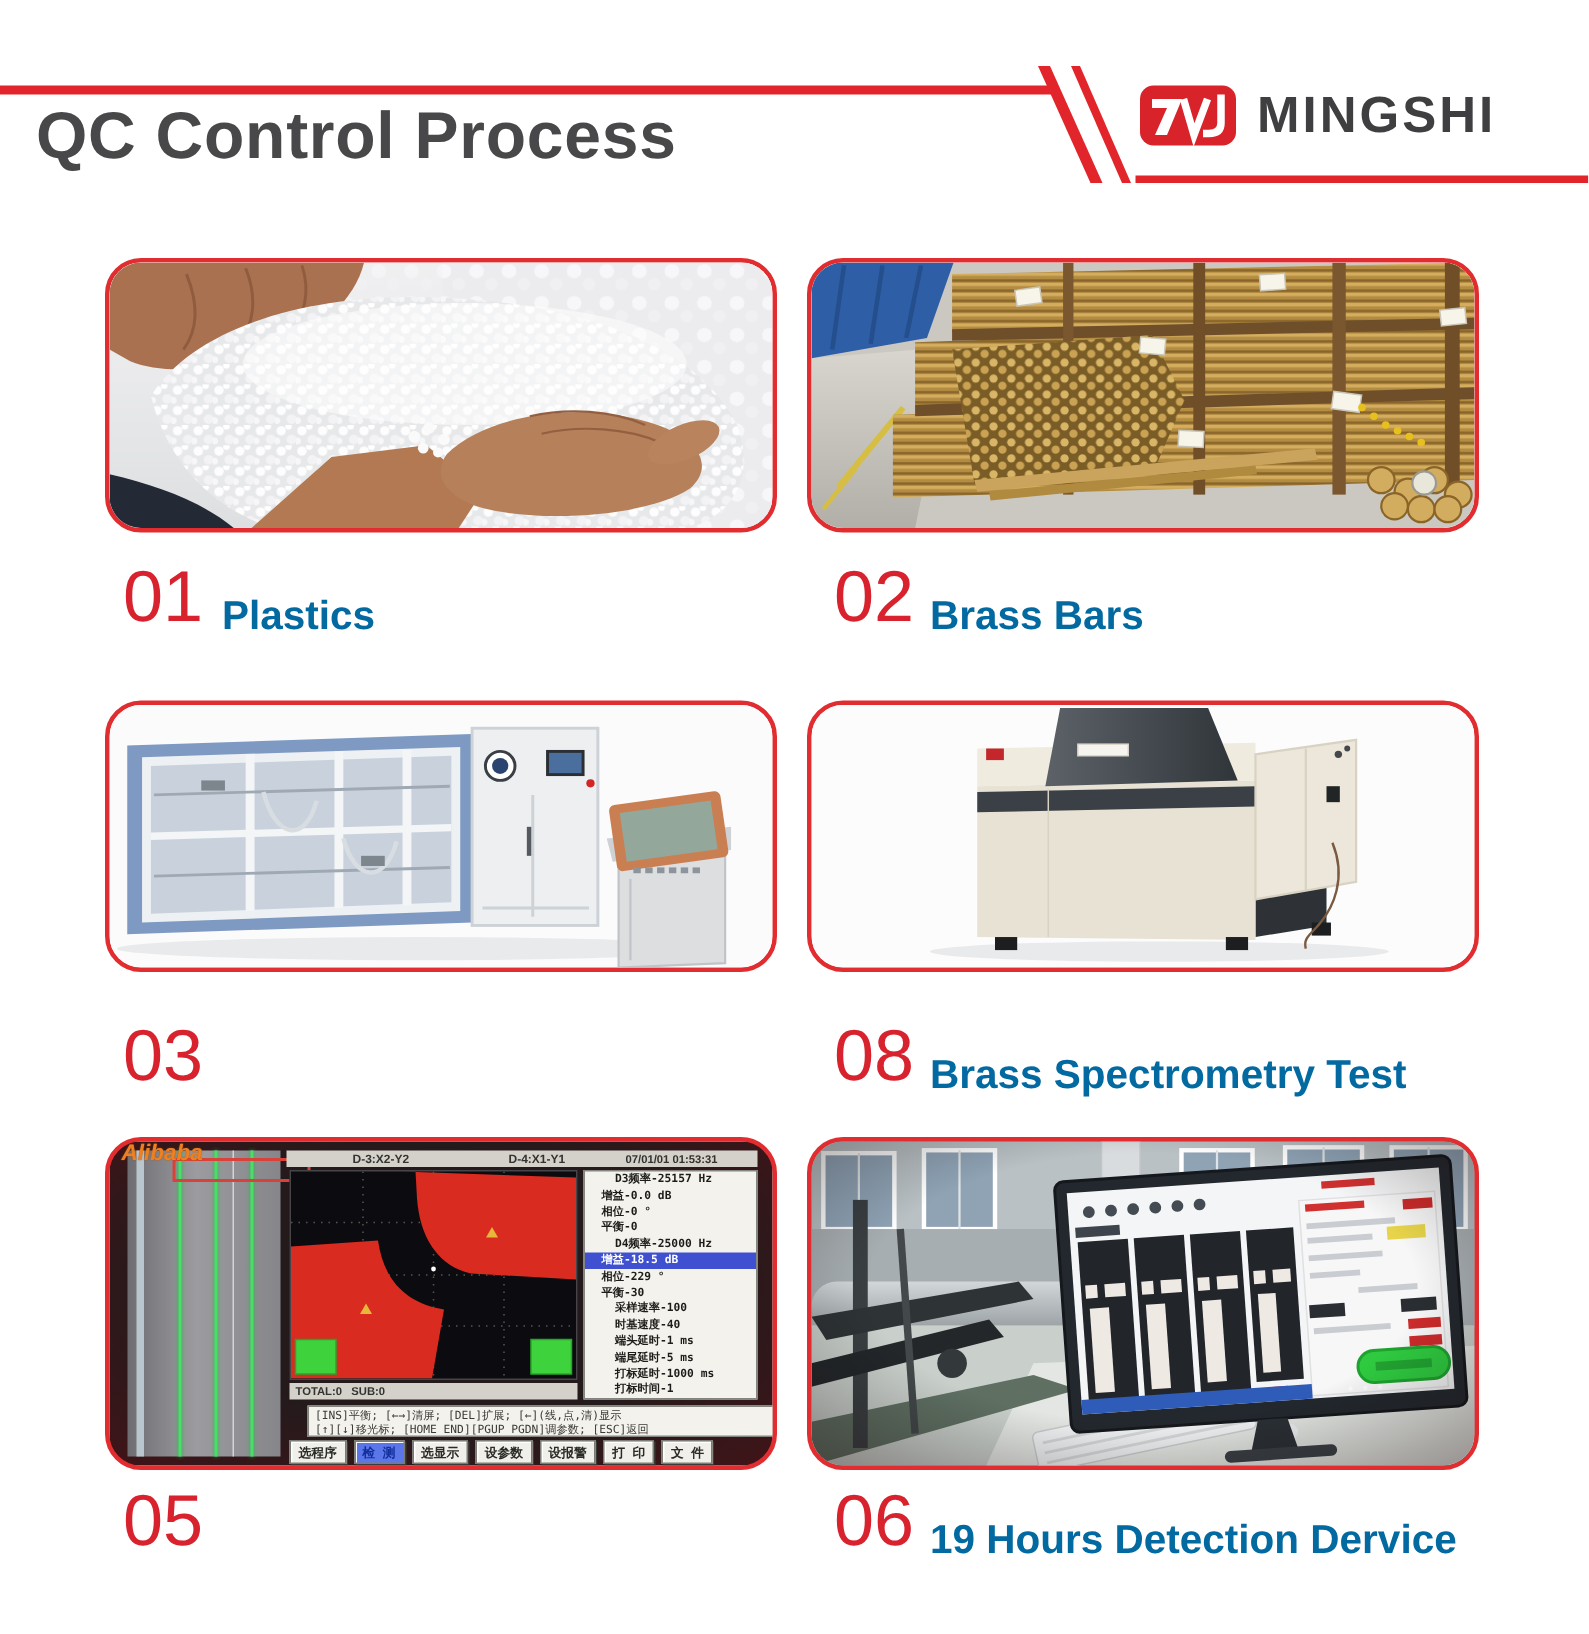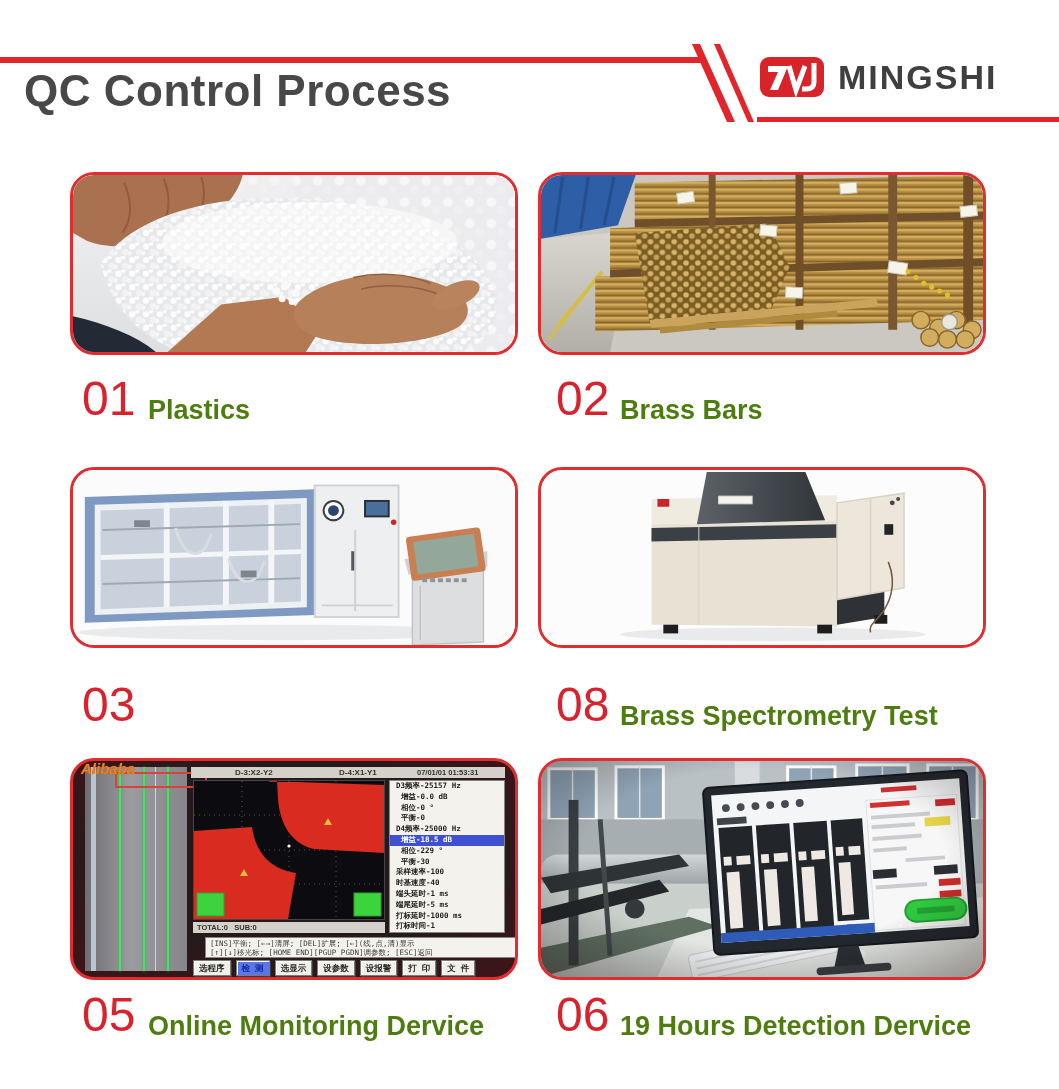--- a/index.html
+++ b/index.html
@@ -10,21 +10,21 @@
   #page-title{position:absolute;left:24px;top:66px;font-size:44px;font-weight:bold;
               color:#48484a;letter-spacing:.5px;}
   #brand-name{position:absolute;left:838px;top:58px;font-size:34px;font-weight:bold;
               color:#3f3f41;letter-spacing:2px;text-align:center;}
   
   .card{position:absolute;width:448px;box-sizing:border-box;border:3px solid #e12d2f;
         border-radius:24px;overflow:hidden;background:#fff;}
   .card svg{display:block;width:100%;height:100%;}
   
   .cap-num{position:absolute;font-size:48px;line-height:1;font-weight:400;color:#d8232e;}
-  .cap-label{position:absolute;font-size:27px;line-height:1;font-weight:bold;color:#4d7c0f;}
+  .cap-label{position:absolute;font-size:27px;line-height:1;font-weight:bold;color:#0369a1;}
   
   #card5{background:radial-gradient(ellipse at 50% 45%, #241a1c 55%, #401418 100%);}
   #card5 .abs{position:absolute;}
   #c5-strip{left:12px;top:6px;width:102px;height:204px;
             background:linear-gradient(90deg,#6e6e72,#9c9ca0 45%,#85858a);}
   #c5-strip .edge{position:absolute;left:6px;top:0;width:5px;height:100%;background:#b9c6cd;}
   #c5-strip .gl{position:absolute;top:0;width:2px;height:100%;background:#46e066;
                 box-shadow:0 0 3px #2fbb4e;}
   #c5-strip .wl{position:absolute;top:0;width:1px;height:100%;background:#e0e0e0;opacity:.85;}
   #c5-redbox{left:42px;top:11px;width:88px;height:12px;border:2px solid #d8423a;}
@@ -33,21 +33,21 @@
   .c5-bar{background:#d4d1ca;color:#33332f;}
   #c5-hdr{left:118px;top:6px;width:314px;height:11px;}
   #c5-hdr span{position:absolute;top:1px;font-size:8px;font-weight:bold;white-space:pre;}
   #c5-scope{left:120px;top:19px;width:192px;height:140px;background:#0c0c10;
             border:1px solid #45454a;box-sizing:border-box;}
   #c5-totals{left:120px;top:161px;width:192px;height:11px;font-size:7.5px;font-weight:bold;
              line-height:11px;padding-left:4px;box-sizing:border-box;white-space:pre;}
   #c5-params{left:316px;top:19px;width:116px;height:153px;background:#f4f2ec;
              border:1px solid #85857f;box-sizing:border-box;overflow:hidden;}
   #c5-params .pr{font:bold 7.5px "DejaVu Sans Mono",monospace;line-height:10.8px;
-                 color:#1c1c1a;padding-left:6px;white-space:pre;}
+                 color:#1c1c1a;padding-left:20px;white-space:pre;}
   #c5-params .pr.ind{padding-left:11px;}
   #c5-params .pr.hl{background:#3f51d0;color:#ffffff;}
   #c5-help{left:132px;top:176px;width:312px;height:21px;background:#f4f2ec;
            border:1px solid #85857f;box-sizing:border-box;padding:2px 4px;}
   #c5-help div{font:7.5px "DejaVu Sans Mono",monospace;line-height:8.5px;color:#3a3a36;
                white-space:pre;}
   #c5-btns{left:120px;top:199px;width:314px;height:16px;display:flex;gap:5px;}
   .c5-btn{flex:none;background:#f0efe9;border:1px solid #7c7c76;
           box-shadow:inset 1px 1px 0 #ffffff,1px 1px 0 #3c3c38;
           font:bold 8.5px "DejaVu Sans Mono",monospace;color:#2a2a26;
@@ -458,18 +458,17 @@
 
   <div class="cap-num" style="left:556px;top:375px">02</div>
   <div class="cap-label" style="left:620px;top:397px">Brass Bars</div>
 
   <div class="cap-num" style="left:82px;top:681px">03</div>
 
   <div class="cap-num" style="left:556px;top:681px">08</div>
   <div class="cap-label" style="left:620px;top:703px">Brass Spectrometry Test</div>
 
   <div class="cap-num" style="left:82px;top:991px">05</div>
-  <div class="cap-label" style="left:148px;top:1013px">Online Monitoring Dervice</div>
 
   <div class="cap-num" style="left:556px;top:991px">06</div>
   <div class="cap-label" style="left:620px;top:1013px">19 Hours Detection Dervice</div>
 
 </div>
 
 </body></html>

